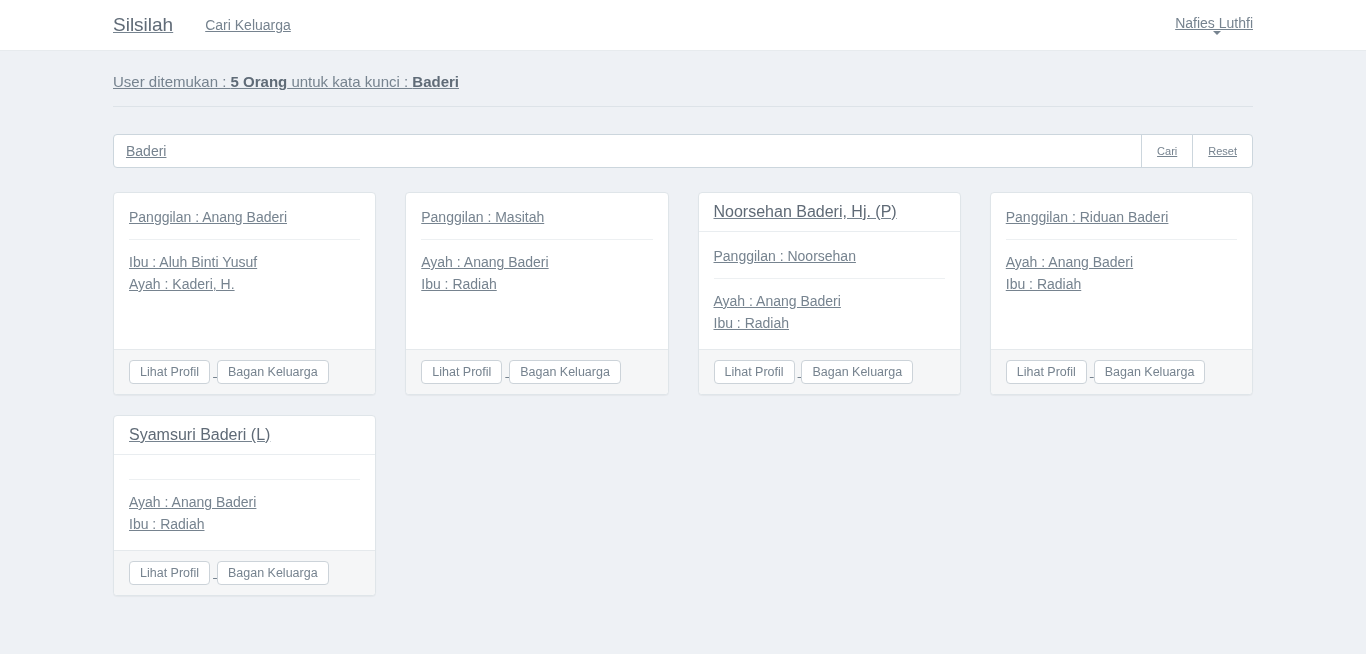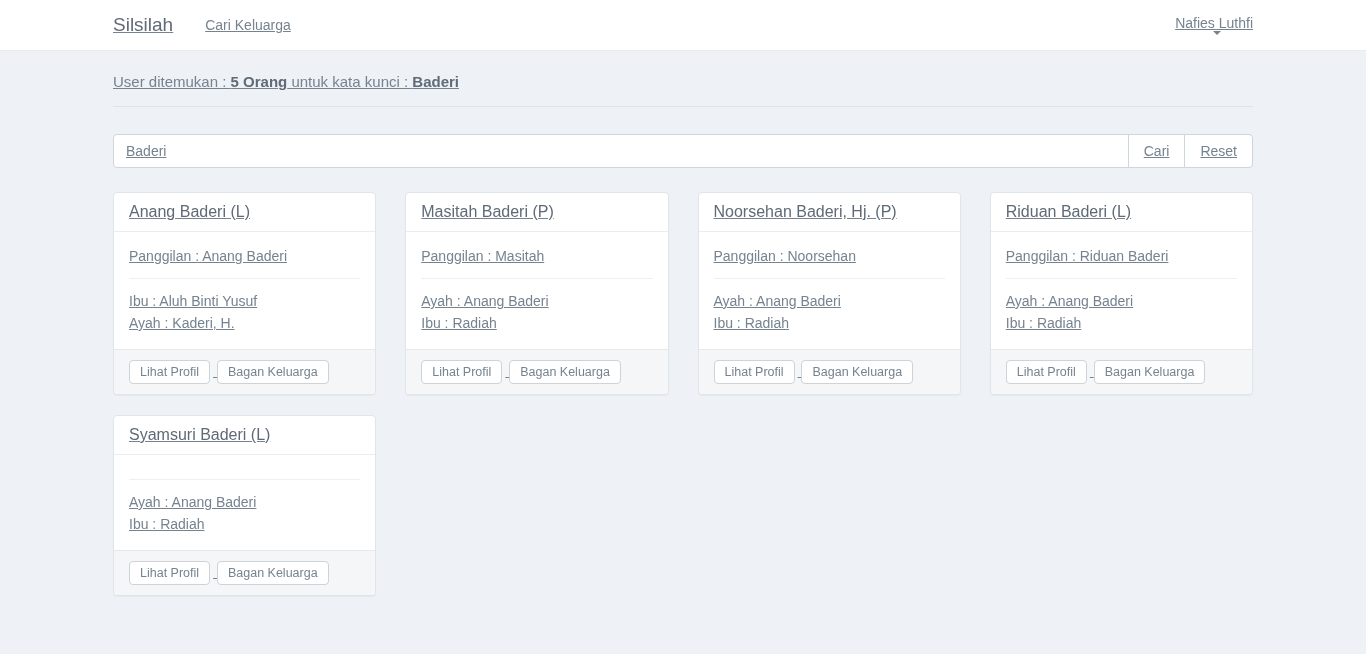--- a/index.html
+++ b/index.html
@@ -95,21 +95,21 @@
     color: #76838f;
     background: #ffffff;
     border: 1px solid #ccd6dd;
     border-radius: 4px 0 0 4px;
     outline: none;
   }
   .search-btn {
     height: 34px;
     margin-left: -1px;
     padding: 6px 15px;
-    font-size: 14px;
+    font-size: 11px;
     font-family: "Liberation Sans", sans-serif;
     color: #76838f;
     background: #ffffff;
     border: 1px solid #ccd6dd;
     border-radius: 0;
     cursor: pointer;
   }
   .search-btn:last-child { border-radius: 0 4px 4px 0; }
 
   
@@ -189,35 +189,33 @@
 
   <div class="search-row">
     <input class="search-input" type="text" value="Baderi" style="">
     <button class="search-btn">Cari</button>
     <button class="search-btn">Reset</button>
   </div>
 
   <div class="cards">
 
     <div class="card">
-      <div class="card-heading">Anang Baderi (L)</div>
       <div class="card-body">
         <p>Panggilan : Anang Baderi</p>
         <hr>
         <p>Ibu : Aluh Binti Yusuf</p>
         <p>Ayah : Kaderi, H.</p>
       </div>
       <div class="card-footer">
         <button class="card-btn">Lihat Profil</button>
         <button class="card-btn">Bagan Keluarga</button>
       </div>
     </div>
 
     <div class="card">
-      <div class="card-heading">Masitah Baderi (P)</div>
       <div class="card-body">
         <p>Panggilan : Masitah</p>
         <hr>
         <p>Ayah : Anang Baderi</p>
         <p>Ibu : Radiah</p>
       </div>
       <div class="card-footer">
         <button class="card-btn">Lihat Profil</button>
         <button class="card-btn">Bagan Keluarga</button>
       </div>
@@ -231,21 +229,20 @@
         <p>Ayah : Anang Baderi</p>
         <p>Ibu : Radiah</p>
       </div>
       <div class="card-footer">
         <button class="card-btn">Lihat Profil</button>
         <button class="card-btn">Bagan Keluarga</button>
       </div>
     </div>
 
     <div class="card">
-      <div class="card-heading">Riduan Baderi (L)</div>
       <div class="card-body">
         <p>Panggilan : Riduan Baderi</p>
         <hr>
         <p>Ayah : Anang Baderi</p>
         <p>Ibu : Radiah</p>
       </div>
       <div class="card-footer">
         <button class="card-btn">Lihat Profil</button>
         <button class="card-btn">Bagan Keluarga</button>
       </div>

